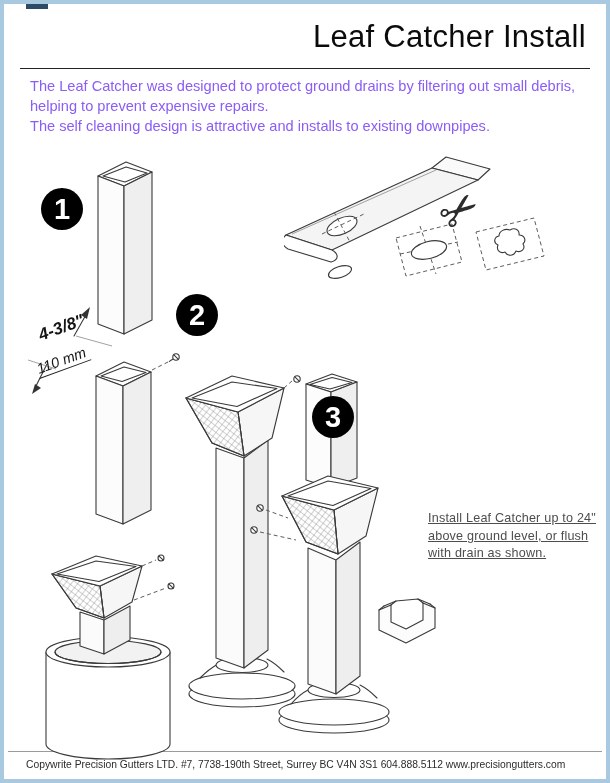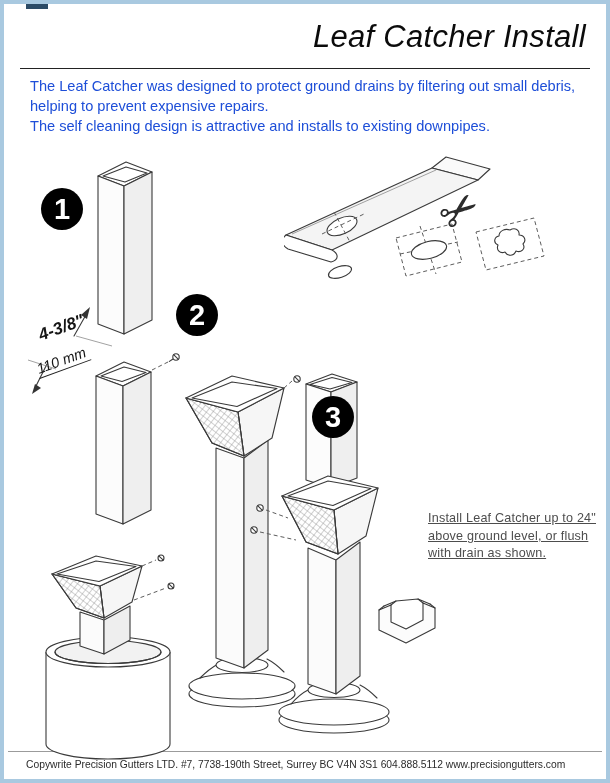--- a/index.html
+++ b/index.html
@@ -5,24 +5,24 @@
   * { margin:0; padding:0; box-sizing:border-box; }
   html,body { background:#ffffff; }
   .page {
     position:relative; width:610px; height:783px; background:#ffffff;
     border:4px solid #a9c9e0; overflow:hidden;
     font-family:"Liberation Sans","DejaVu Sans",sans-serif; color:#101010;
   }
   .scan-mark { position:absolute; left:22px; top:0; width:22px; height:5px; background:#2c4b66; }
   .title {
     position:absolute; top:15px; right:20px; font-size:31px; letter-spacing:.3px;
-    font-weight:400; color:#0b0b0b; white-space:nowrap;font-style:italic;
+    font-weight:400; color:#0b0b0b; white-space:nowrap;
   }
   .title-rule { position:absolute; top:64px; left:16px; right:16px; height:1px; background:#222; }
-  .intro { position:absolute; top:73px; left:26px; width:552px; font-size:14.6px; line-height:1.37; color:#1d4ed8; }
+  .intro { position:absolute; top:73px; left:26px; width:552px; font-size:14.6px; line-height:1.37; color:#8b5cf6; }
   .badge {
     position:absolute; width:42px; height:42px; border-radius:50%; background:#000;
     color:#fff; font-size:29px; font-weight:bold; display:flex; align-items:center; justify-content:center;
     z-index:3;
   }
   .note { position:absolute; color:#4d4d4d; font-size:12.6px; line-height:1.4; letter-spacing:.2px; z-index:2; }
   .meas { position:absolute; color:#151515; font-style:italic; white-space:nowrap; z-index:2; }
   .meas-imp { left:34px; top:314px; font-size:17px; font-weight:bold; transform:rotate(-20deg); }
   .meas-met { left:31px; top:348px; font-size:14.5px; transform:rotate(-20deg);
               border-bottom:1.6px solid #222; padding:0 3px 1px 1px; }

